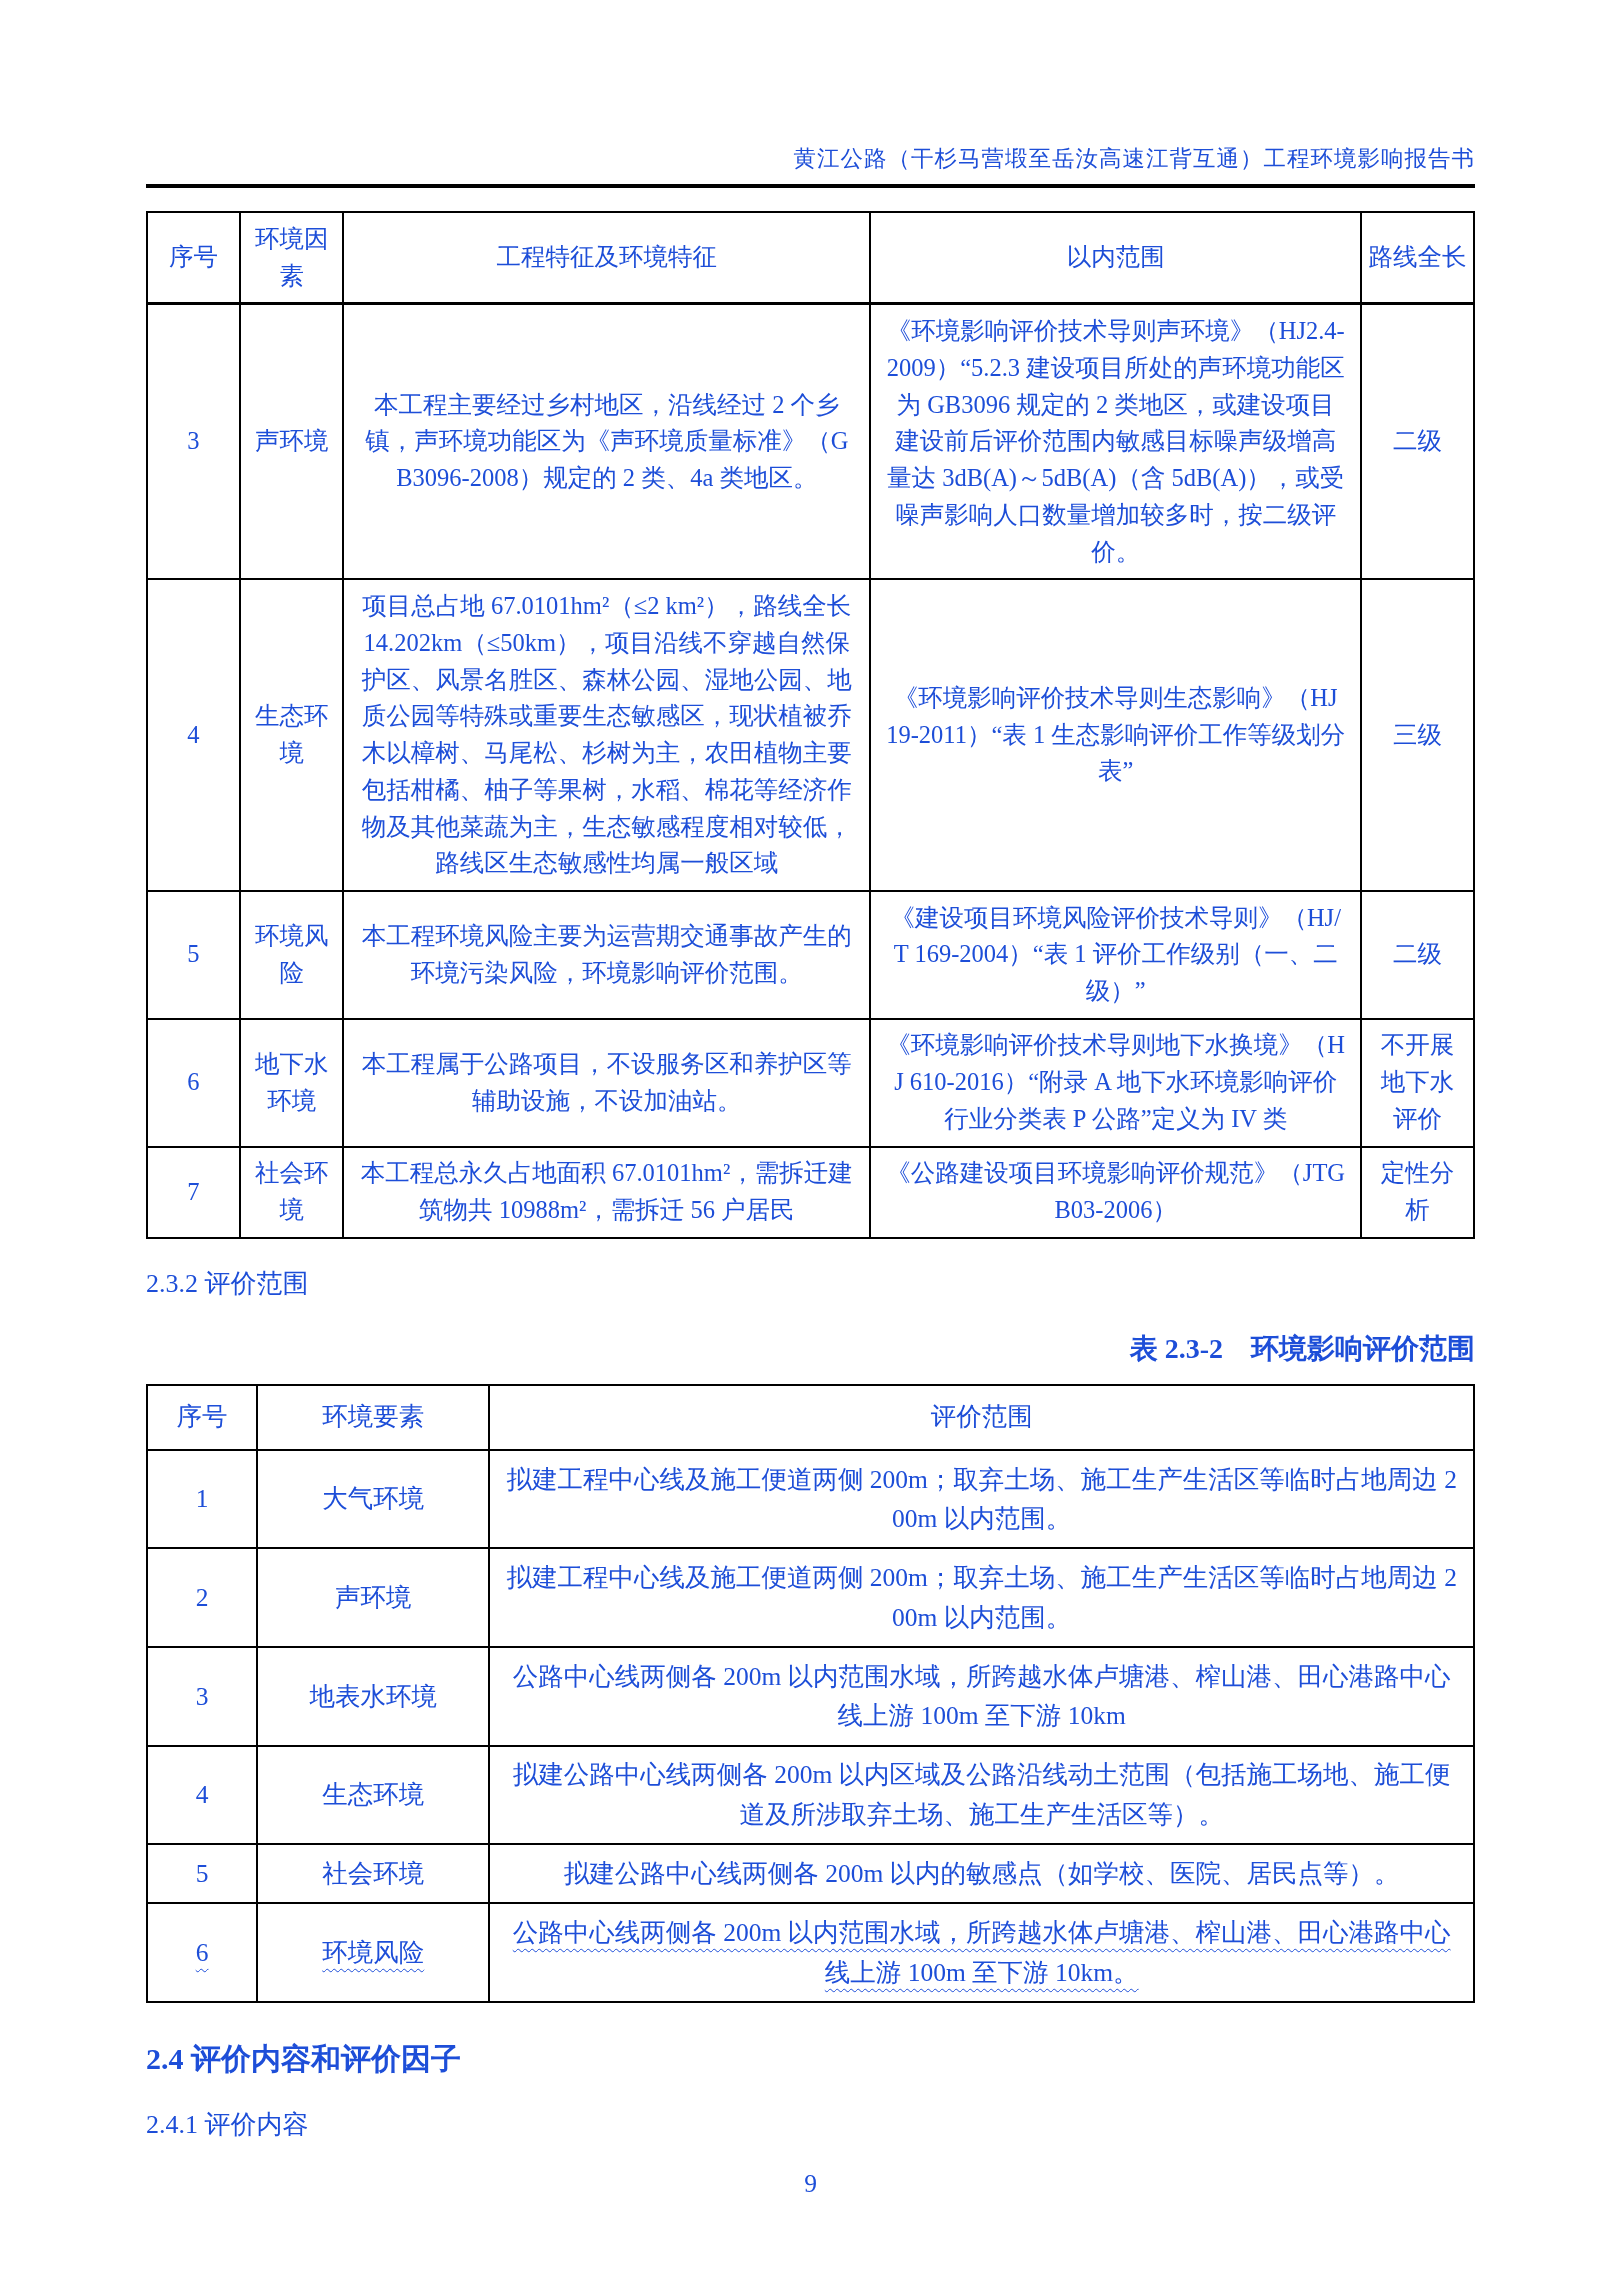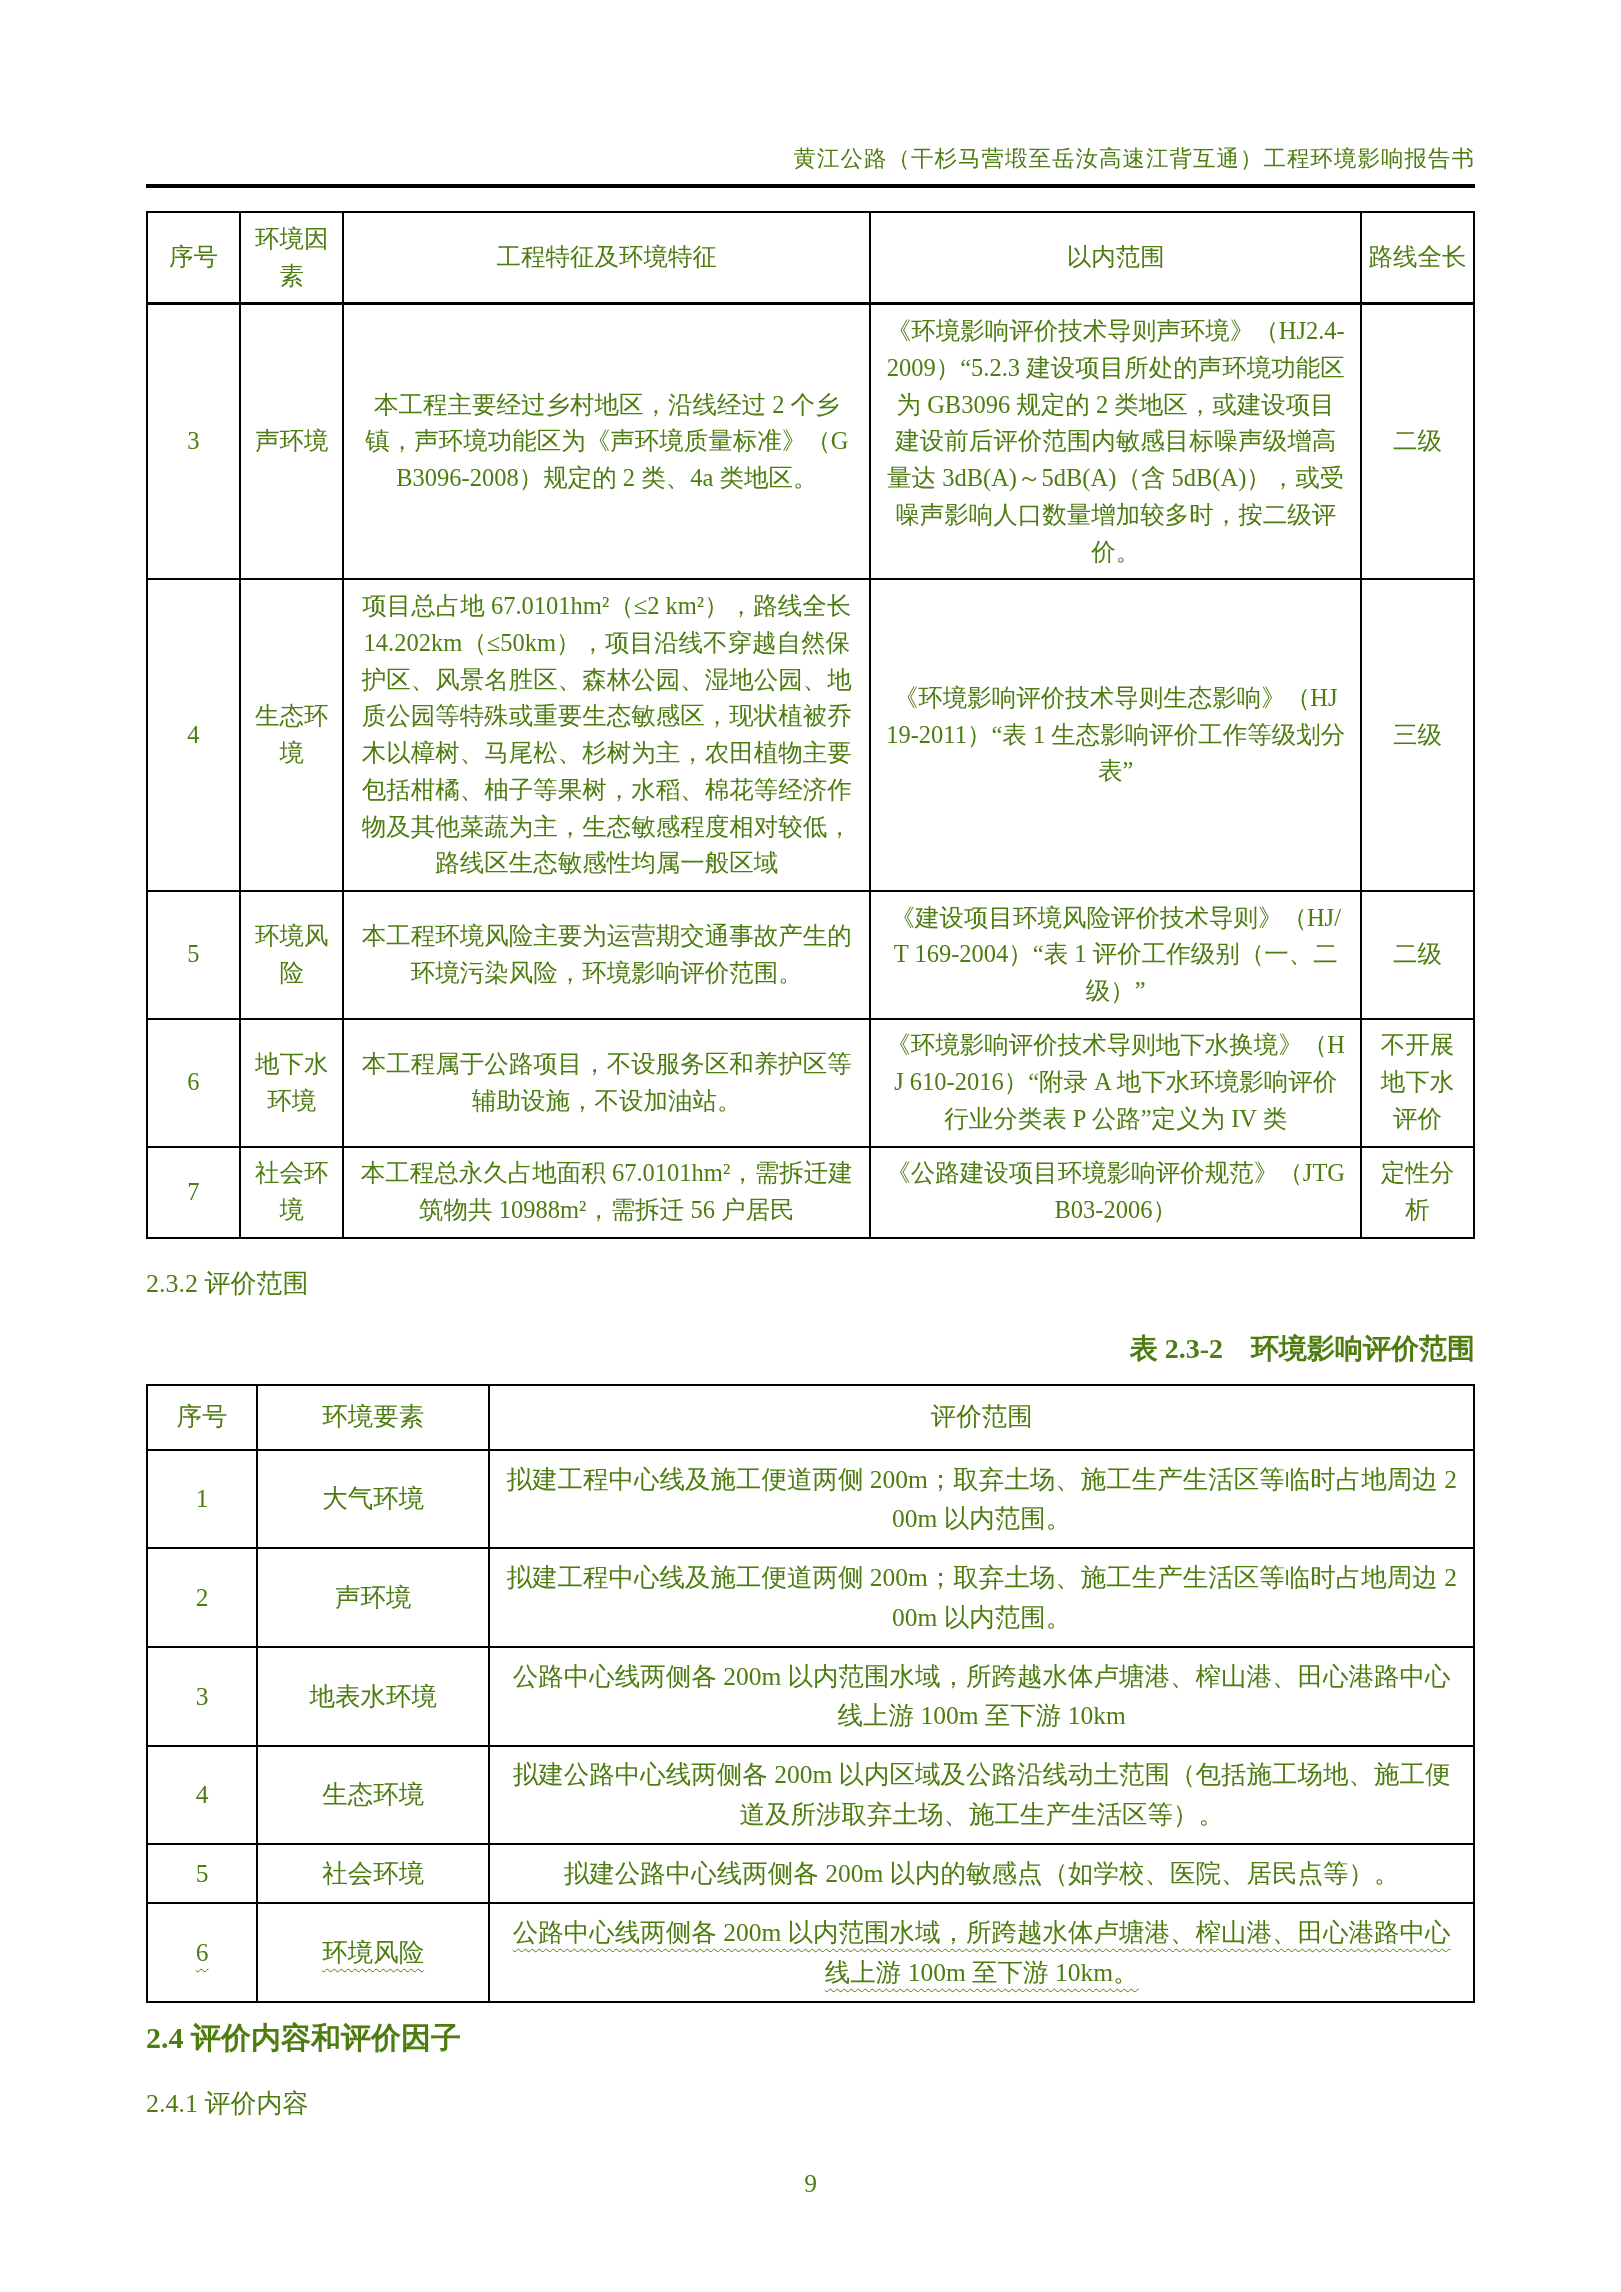--- a/index.html
+++ b/index.html
@@ -1,37 +1,37 @@
 <!DOCTYPE html>
 <html><head>
 <meta charset="utf-8">
 <style>
   * { margin:0; padding:0; box-sizing:border-box; }
   html,body { background:#ffffff; }
   .page {
     width:1621px; height:2293px; position:relative; background:#ffffff;
-    font-family:"Liberation Serif","DejaVu Serif",serif; color:#4d7c0f;
+    font-family:"Liberation Serif","DejaVu Serif",serif; color:#1d4ed8;
     overflow:hidden;
   }
   .content { padding:0 146px; }
   .doc-header {
     padding-top:143px; padding-bottom:9.8px; text-align:right;
     font-size:22.5px; letter-spacing:1px;
     border-bottom:4.9px solid #000;
   }
   table { width:100%; border-collapse:collapse; table-layout:fixed; }
   .t1 { margin-top:23.5px; border:2.9px solid #000; }
   .t1 th, .t1 td {
     border:2px solid #000; text-align:center; vertical-align:middle;
     padding:5.9px 7.8px; font-size:24.5px; line-height:1.5; word-break:break-all;
   }
   .t1 thead th { font-weight:normal; border-bottom:3.9px solid #000; padding:7.8px 3.9px; }
   .t1 td.feature, .t1 td.basis { padding:7.8px 13.7px; }
   .h-plain { font-size:26px; margin-top:27.4px; }
-  .h-bold  { font-size:30px; font-weight:bold; margin-top:15px; }
+  .h-bold  { font-size:30px; font-weight:bold; margin-top:36px; }
   .para {
     font-size:29px; line-height:2.65; text-align:justify; text-indent:2em;
     margin-top:23.5px; letter-spacing:1px;
   }
   .caption { text-align:right; font-weight:bold; font-size:28px; margin:29px 0 15.7px; }
   .t2 { border:2.9px solid #000; }
   .t2 th, .t2 td {
     border:2px solid #000; text-align:center; vertical-align:middle;
     padding:8.8px 9.8px; font-size:25.5px; line-height:1.55; word-break:break-all;
   }

